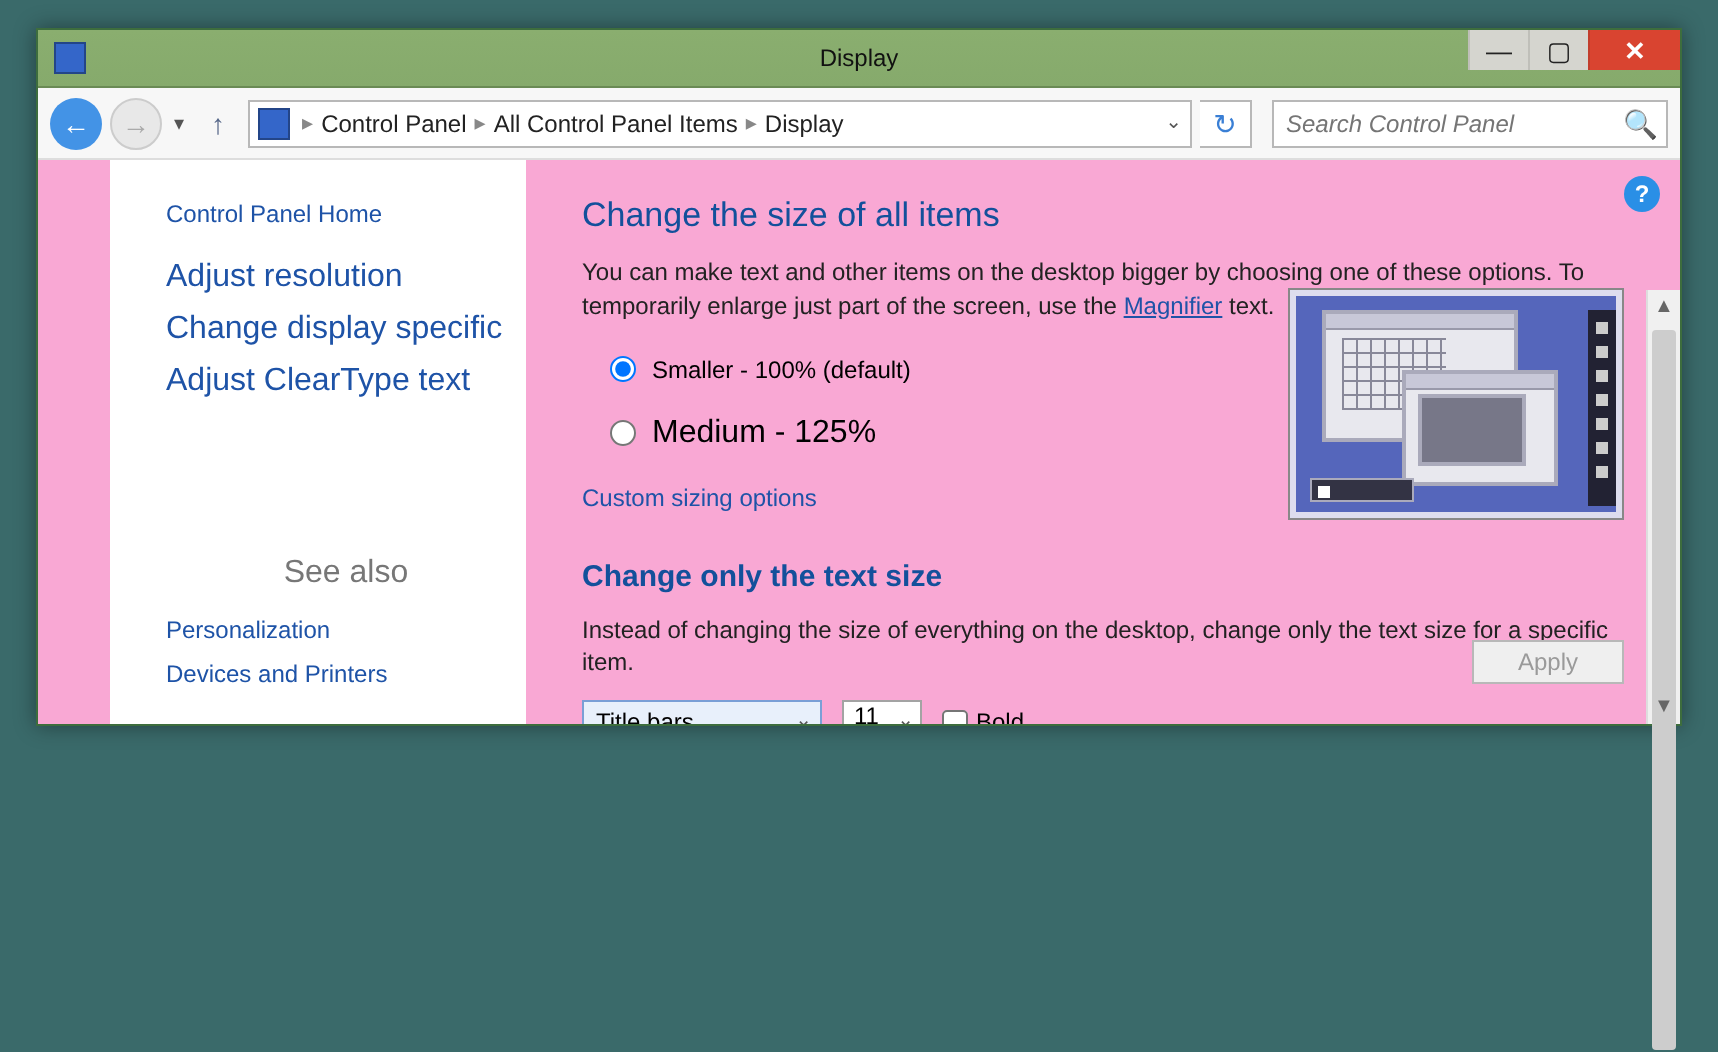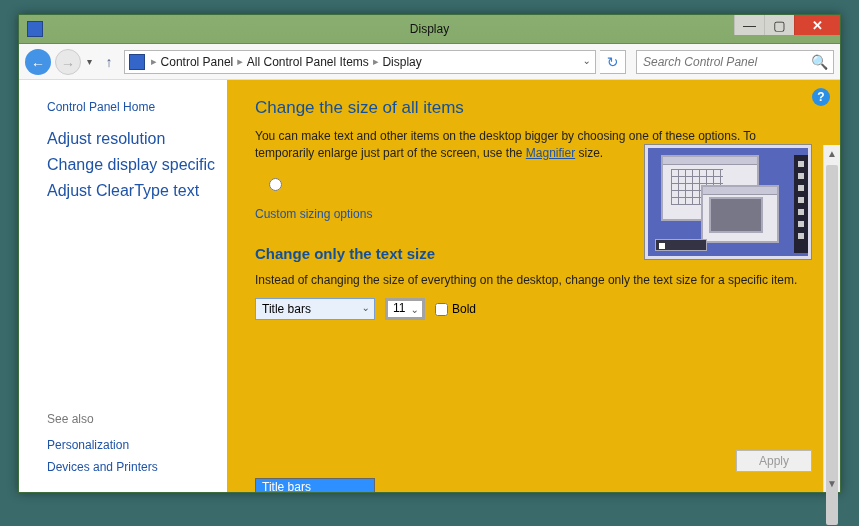--- a/index.html
+++ b/index.html
@@ -11,22 +11,22 @@
     width: 859px;
     height: 526px;
     overflow: hidden;
     position: relative;
   }
   .window {
     position: absolute;
     left: 18px;
     top: 14px;
     width: 823px;
-    height: 479px;
-    background: #eab308;
+    height: 349px;
+    background: #f9a8d4;
     border: 1px solid #3d6d3d;
     box-shadow: 0 0 10px rgba(0,0,0,0.4);
   }
   .titlebar {
     height: 29px;
     background: linear-gradient(#8aae6f, #86aa6c);
     display: flex;
     align-items: center;
     position: relative;
     border-bottom: 1px solid #6a8a55;
@@ -118,20 +118,21 @@
     border:none;outline:none;width:calc(100% - 24px);height:100%;
     padding:0 6px;font-size:12px;color:#666;font-style:italic;
   }
   .searchbox .sicon {
     position:absolute;right:4px;top:3px;color:#555;font-size:14px;
   }
   .body {
     display:flex;
     height: calc(100% - 65px);
     position: relative;
+    padding-left: 36px;
   }
   .sidebar {
     width: 208px;
     background: #fff;
     padding: 16px 0 0 0;
     border-right: 0;
     position: relative;
   }
   .sidehead {
     color:#1e53a7;
@@ -146,21 +147,21 @@
     cursor:pointer;
   }
   .sideicon {
     width:16px;height:16px;display:inline-flex;align-items:center;justify-content:center;
     margin-left:-22px;
   }
   .seealso {
     position:absolute; bottom: 14px; left:0; right:0;
     padding-left: 28px;
   }
-  .seealso .hdr { color:#777;font-size:12px;padding-bottom:8px;}
+  .seealso .hdr { color:#777;font-size:16px;padding-bottom:8px;text-align:center;}
   .seealso .lnk { color:#1e53a7;font-size:12px;padding:4px 0;cursor:pointer;}
   .main {
     flex:1;
     padding: 18px 28px 0 28px;
     position: relative;
     overflow:hidden;
   }
   .helpicon {
     position:absolute; right:10px; top:8px;
     width:18px;height:18px;border-radius:50%;background:#2a8fe6;color:#fff;
@@ -211,21 +212,21 @@
     color:#13509b;font-size:15px;font-weight:700;margin:24px 0 10px 0;
   }
   .controls { display:flex;align-items:center;gap:10px;margin-top:10px;}
   .combo {
     border:1px solid #7a9fd6;background:#e8f0fb;
     height:22px;width:120px;position:relative;
     display:flex;align-items:center;padding:0 6px;font-size:12px;
   }
   .combo .arrow {position:absolute;right:4px;top:3px;font-size:10px;color:#555;}
   .sizecombo {
-    border:3px solid #a3a3a3;height:22px;width:40px;position:relative;
+    border:1px solid #a3a3a3;height:22px;width:40px;position:relative;
     display:flex;padding:0 5px;font-size:12px;background:#fff;
   }
   .sizecombo .arrow {position:absolute;right:3px;top:3px;font-size:10px;color:#555;}
   .chk { display:flex;align-items:center;gap:4px;font-size:12px;}
   .chk input{margin:0;}
   .dropdown {
     position:absolute;
     left:28px;
     top:398px;
     width:120px;
@@ -315,26 +316,31 @@
         <div class="lnk">Personalization</div>
         <div class="lnk">Devices and Printers</div>
       </div>
     </div>
 
     <div class="main">
       <div class="helpicon">?</div>
 
       <h1>Change the size of all items</h1>
       <div class="desc">
-        <span>You can make text and other items on the desktop bigger by choosing one of these options. To temporarily enlarge just part of the screen, use the </span><a href="#">Magnifier</a><span> size.</span>
+        <span>You can make text and other items on the desktop bigger by choosing one of these options. To temporarily enlarge just part of the screen, use the </span><a href="#">Magnifier</a><span> text.</span>
       </div>
 
       <div class="radiogroup">
         <label class="radio">
+          <input type="radio" name="sz" checked="" style="">
+          <span class="rlabel0">Smaller - 100% (default)</span>
+        </label>
+        <label class="radio">
           <input type="radio" name="sz" style="">
+          <span class="rlabel1">Medium - 125%</span>
         </label>
       </div>
 
       <div class="customlink">Custom sizing options</div>
 
       <div class="preview">
         <div class="pwin pw1">
             <div class="pbar"></div>
           </div>
         <div class="pgrid"></div>

